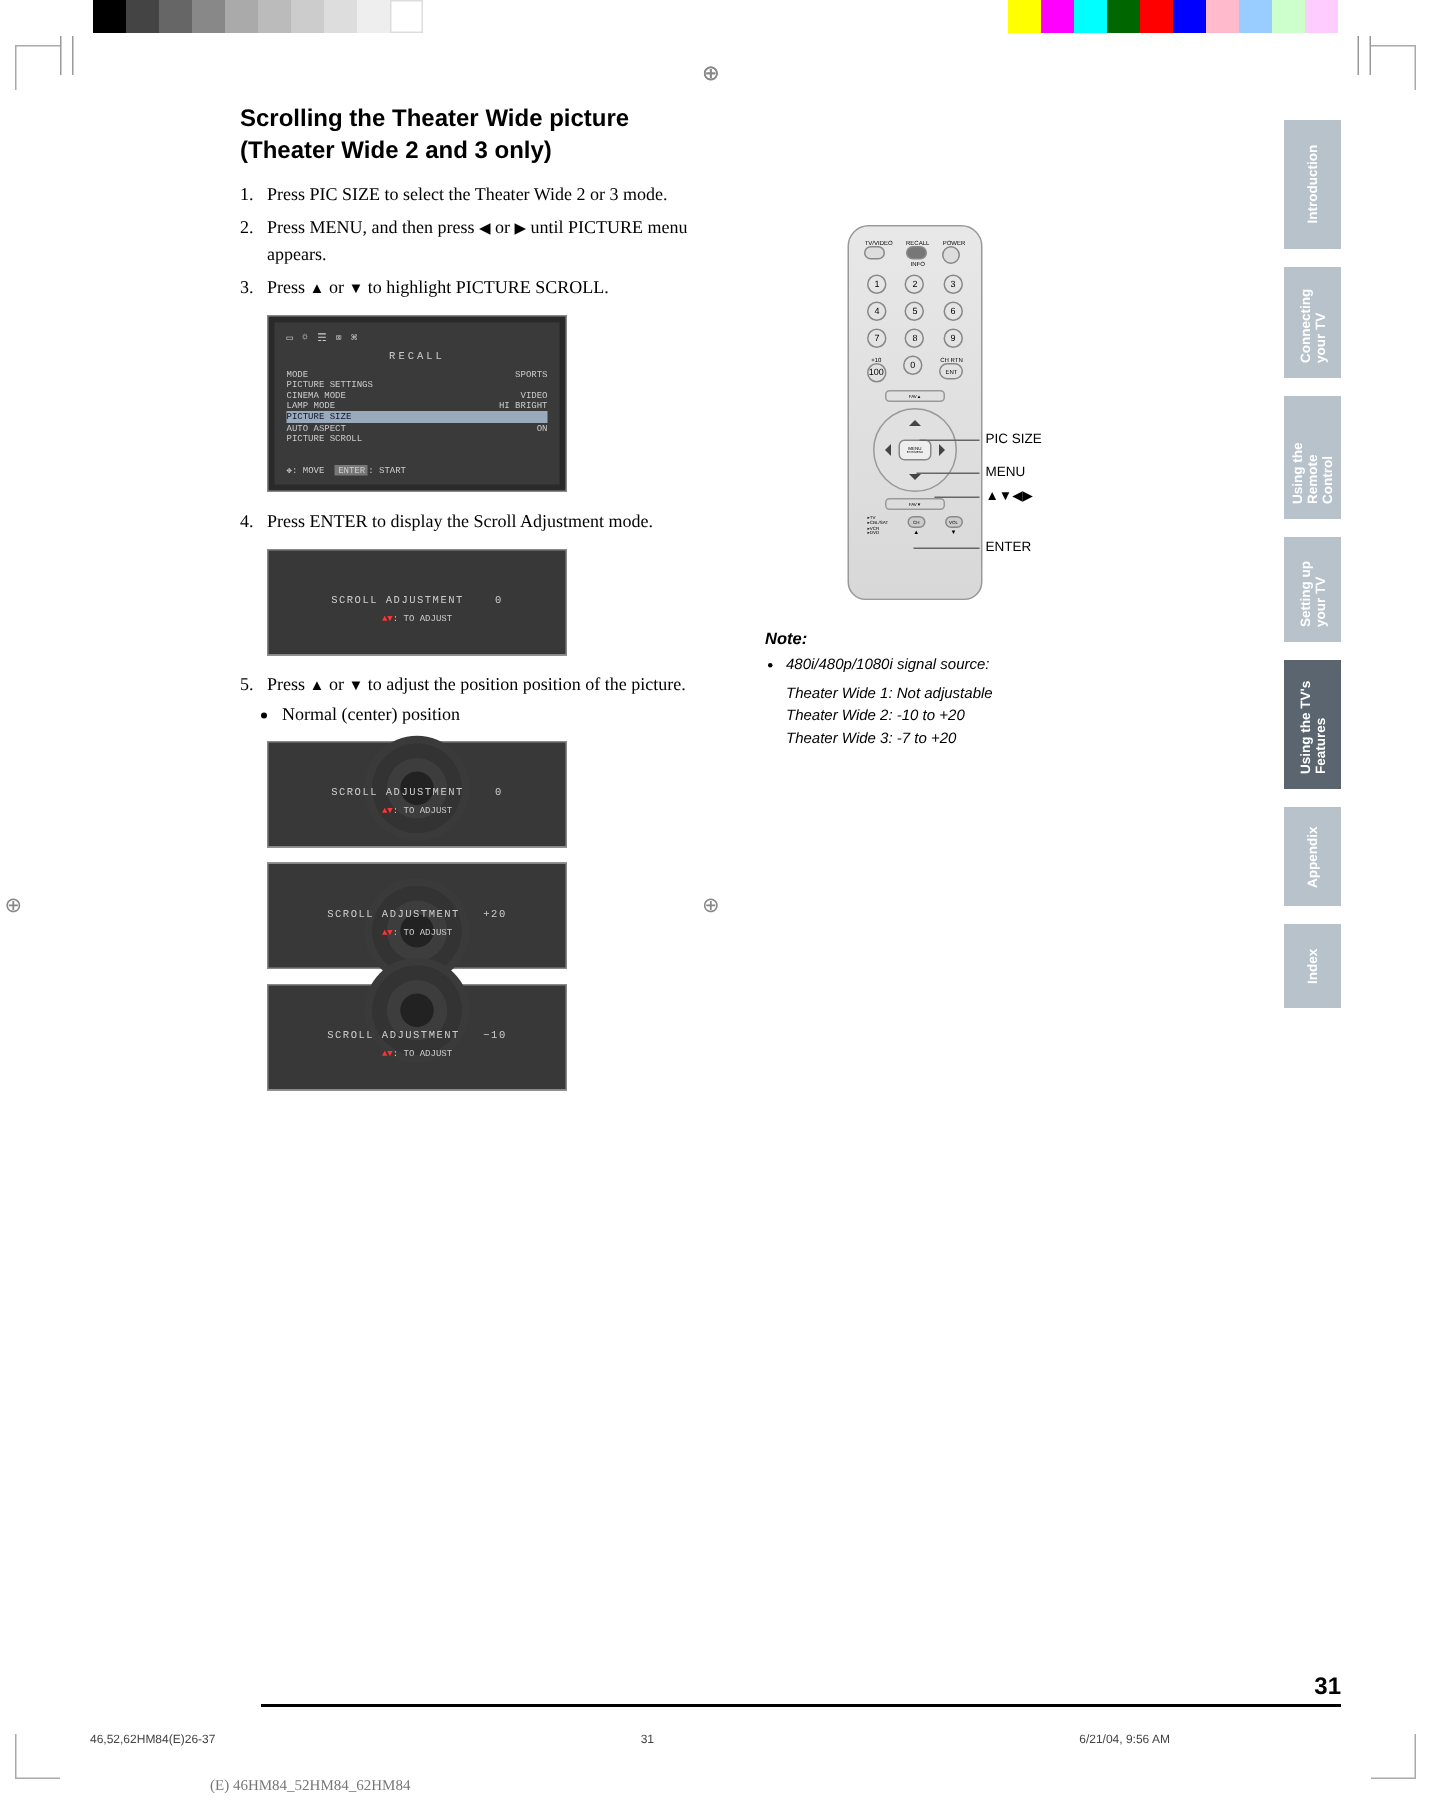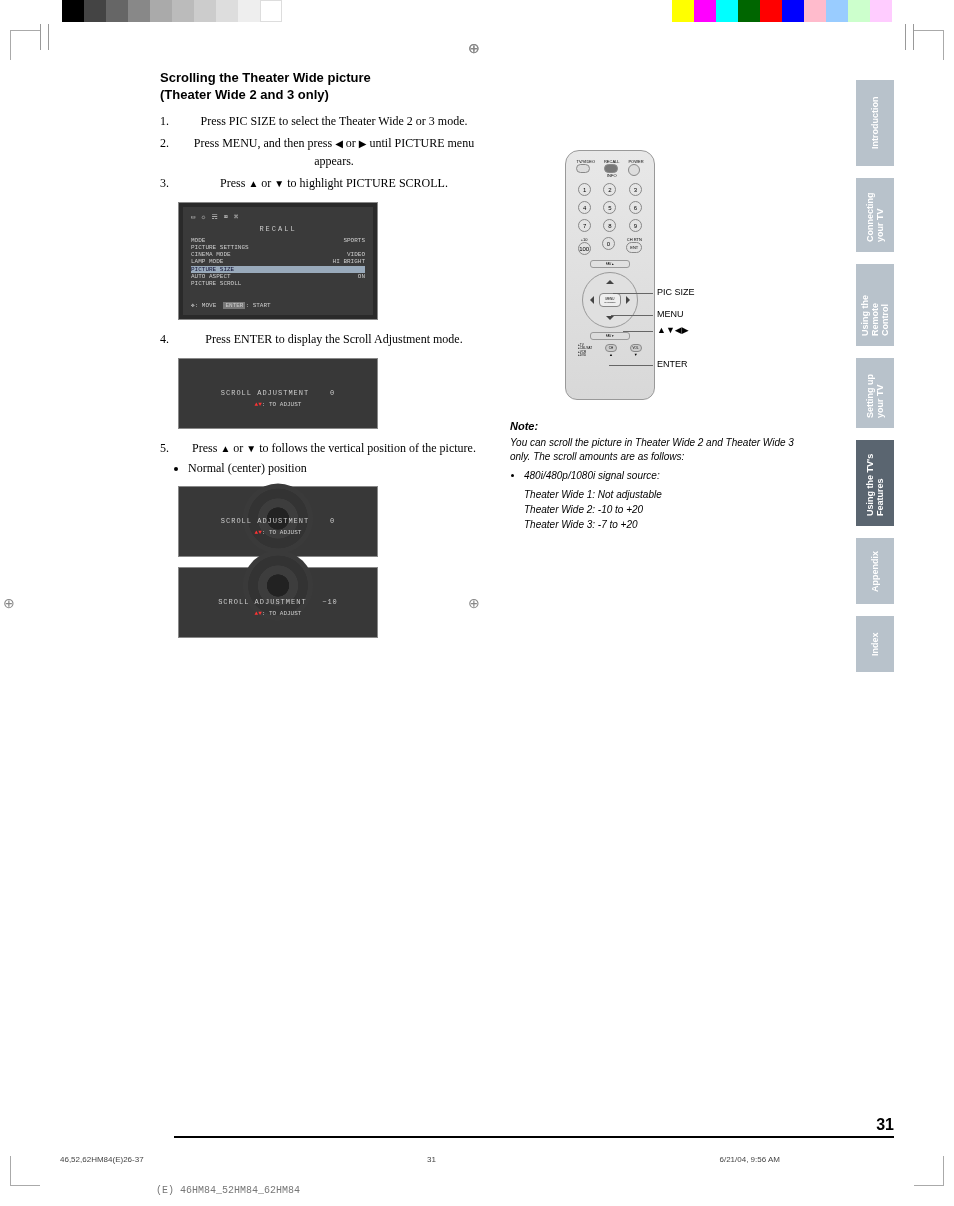--- a/index.html
+++ b/index.html
@@ -4,22 +4,22 @@
 <style>
 * { box-sizing: border-box; margin: 0; padding: 0; }
 body { font-family: Georgia, 'Times New Roman', serif; background: #fff; width: 954px; height: 1206px; position: relative; color: #000; }
 .page { position: absolute; left: 60px; top: 70px; width: 834px; height: 1080px; }
 .content { display: flex; gap: 20px; }
 .main { width: 430px; padding-left: 100px; }
 .aside { width: 300px; padding-top: 80px; }
 .tabs { position: absolute; right: 0; top: 10px; width: 38px; }
 .tab { width: 38px; background: #b8c2cb; margin-bottom: 12px; display: flex; align-items: center; justify-content: center; writing-mode: vertical-rl; transform: rotate(180deg); font-family: Arial, sans-serif; font-size: 9px; font-weight: bold; color: #fff; padding: 10px 0; }
 .tab.active { background: #5a6570; }
-h2 { font-family: Arial, sans-serif; font-weight: bold; font-size: 13px; line-height: 1.3; margin-bottom: 8px; }
-ol { list-style: none; counter-reset: item; font-size: 12px; line-height: 1.5; text-align: center; }
+h2 { font-family: Arial, sans-serif; font-weight: bold; font-size: 16px; line-height: 1.3; margin-bottom: 8px; }
+ol { list-style: none; counter-reset: item; font-size: 12px; line-height: 1.5; }
 ol > li { counter-increment: item; margin-bottom: 4px; padding-left: 18px; position: relative; }
 ol > li::before { content: counter(item) "."; position: absolute; left: 0; }
 ul { list-style: disc; padding-left: 28px; font-size: 12px; margin: 4px 0 6px 0; }
 .osd { width: 200px; margin: 10px 0 10px 18px; border: 1px solid #888; background: #2a2a2a; padding: 4px; }
 .osd-inner { background: #3a3a3a; padding: 6px 8px; font-family: 'Courier New', monospace; font-size: 7px; color: #ccc; }
 .osd-title { text-align: center; letter-spacing: 2px; margin-bottom: 4px; font-size:7px;}
 .osd-row { display: flex; justify-content: space-between; font-size: 6px; line-height: 1.2; }
 .osd-row.hl { background: #9ab; color: #113; }
 .osd-foot { margin-top: 14px; font-size: 6px; }
 .osd-foot .box { background: #777; padding: 0 2px; }
@@ -45,21 +45,21 @@
 .dpad .dn { bottom: 3px; left: 50%; transform: translateX(-50%); border-top-color: #444; }
 .dpad .lf { left: 3px; top: 50%; transform: translateY(-50%); border-right-color: #444; }
 .dpad .rt { right: 3px; top: 50%; transform: translateY(-50%); border-left-color: #444; }
 .remote-labels { position: absolute; left: 108px; top: 0; font-family: Arial, sans-serif; font-size: 9px; }
 .remote-labels div { position: absolute; white-space: nowrap; margin-left: 25px; }
 .remote-wrap { position: relative; width: 200px; margin: 0 auto 20px 0; }
 .line { position: absolute; background: #666; height: 1px; }
 .pagenum { position: absolute; right: 60px; bottom: 72px; font-family: Arial, sans-serif; font-weight: bold; font-size: 16px; }
 .pagenum-line { position: absolute; right: 60px; bottom: 68px; width: 720px; height: 2px; background: #000; }
 .footer { position: absolute; left: 60px; bottom: 42px; width: 720px; font-family: Arial, sans-serif; font-size: 8px; display: flex; justify-content: space-between; color: #444; }
-.model { position: absolute; left: 156px; bottom: 10px; font-family: Liberation Mono, monospace; font-size: 10px; color: #777; }
+.model { position: absolute; left: 140px; bottom: 10px; font-family: Liberation Serif, serif; font-size: 10px; color: #777; }
 .crop-tl, .crop-tr, .crop-bl, .crop-br { position: absolute; width: 30px; height: 30px; }
 .crop-tl { left: 10px; top: 30px; border-left: 1px solid #aaa; border-top: 1px solid #aaa; }
 .crop-tr { right: 10px; top: 30px; border-right: 1px solid #aaa; border-top: 1px solid #aaa; }
 .crop-bl { left: 10px; bottom: 20px; border-left: 1px solid #aaa; border-bottom: 1px solid #aaa; }
 .crop-br { right: 10px; bottom: 20px; border-right: 1px solid #aaa; border-bottom: 1px solid #aaa; }
 .reg { position: absolute; top: 45px; left: 50%; transform: translateX(-50%); width: 12px; height: 12px; }
 .reg::before { content: '⊕'; color: #888; font-size: 14px; position: absolute; left: -3px; top: -5px; }
 .reg2 { position: absolute; bottom: 40px; left: 50%; transform: translateX(-50%); }
 .reg3 { position: absolute; top: 600px; left: 12px; }
 .reg4 { position: absolute; top: 600px; right: 12px; }
@@ -170,33 +170,38 @@
       <ol start="4" style="counter-reset: item 3">
         <li>Press ENTER to display the Scroll Adjustment mode.</li>
       </ol>
 
       <div class="osd-scroll">
         <div class="txt"><span>SCROLL  ADJUSTMENT</span>&nbsp;&nbsp;&nbsp;&nbsp;<span>0</span></div>
         <div class="adj"><span class="arr">▲▼</span><span>: TO  ADJUST</span></div>
       </div>
 
       <ol start="5" style="counter-reset: item 4">
-        <li><span>Press </span><span class="tri-glyph">▲</span><span> or </span><span class="tri-glyph">▼</span><span> to follows the vertical position of the picture.</span></li>
+        <li><span>Press </span><span class="tri-glyph">▲</span><span> or </span><span class="tri-glyph">▼</span><span> to adjust the position position of the picture.</span></li>
       </ol>
       <ul>
           <li>Normal (center) position</li>
         </ul>
 
       <div class="osd-scroll">
         <div class="bg-circle"></div>
         <div class="txt"><span>SCROLL  ADJUSTMENT</span>&nbsp;&nbsp;&nbsp;&nbsp;<span>0</span></div>
         <div class="adj"><span class="arr">▲▼</span><span>: TO  ADJUST</span></div>
       </div>
 
 
+      <div class="osd-scroll">
+        <div class="bg-circle" style="transform:translate(-50%,-35%)"></div>
+        <div class="txt"><span>SCROLL  ADJUSTMENT</span>&nbsp;&nbsp;&nbsp;<span>+20</span></div>
+        <div class="adj"><span class="arr">▲▼</span><span>: TO  ADJUST</span></div>
+      </div>
 
 
       <div class="osd-scroll">
         <div class="bg-circle" style="transform:translate(-50%,-75%)"></div>
         <div class="txt"><span>SCROLL  ADJUSTMENT</span>&nbsp;&nbsp;&nbsp;<span>−10</span></div>
         <div class="adj"><span class="arr">▲▼</span><span>: TO  ADJUST</span></div>
       </div>
     </div>
 
     <div class="aside">
@@ -280,21 +285,20 @@
           <div class="line" style="top:165px;left:-32px;width:42px"></div>
           <div style="top:159px;left:14px">MENU</div>
           <div class="line" style="top:181px;left:-20px;width:30px"></div>
           <div style="top:175px;left:14px">▲▼◀▶</div>
           <div class="line" style="top:215px;left:-34px;width:44px"></div>
           <div style="top:209px;left:14px">ENTER</div>
         </div>
       </div>
 
       <div class="note-head">Note:</div>
-      <div class="note-body">You can scroll the picture in Theater Wide 2 and Theater Wide 3 only. The scroll amounts are as follows:</div>
       <ul class="note-list">
           <li>480i/480p/1080i signal source:</li>
         </ul>
       <div class="note-sub">Theater Wide 1: Not adjustable</div>
       <div class="note-sub">Theater Wide 2: -10 to +20</div>
       <div class="note-sub">Theater Wide 3: -7 to +20</div>
     </div>
   </div>
 
   <div class="tabs">

